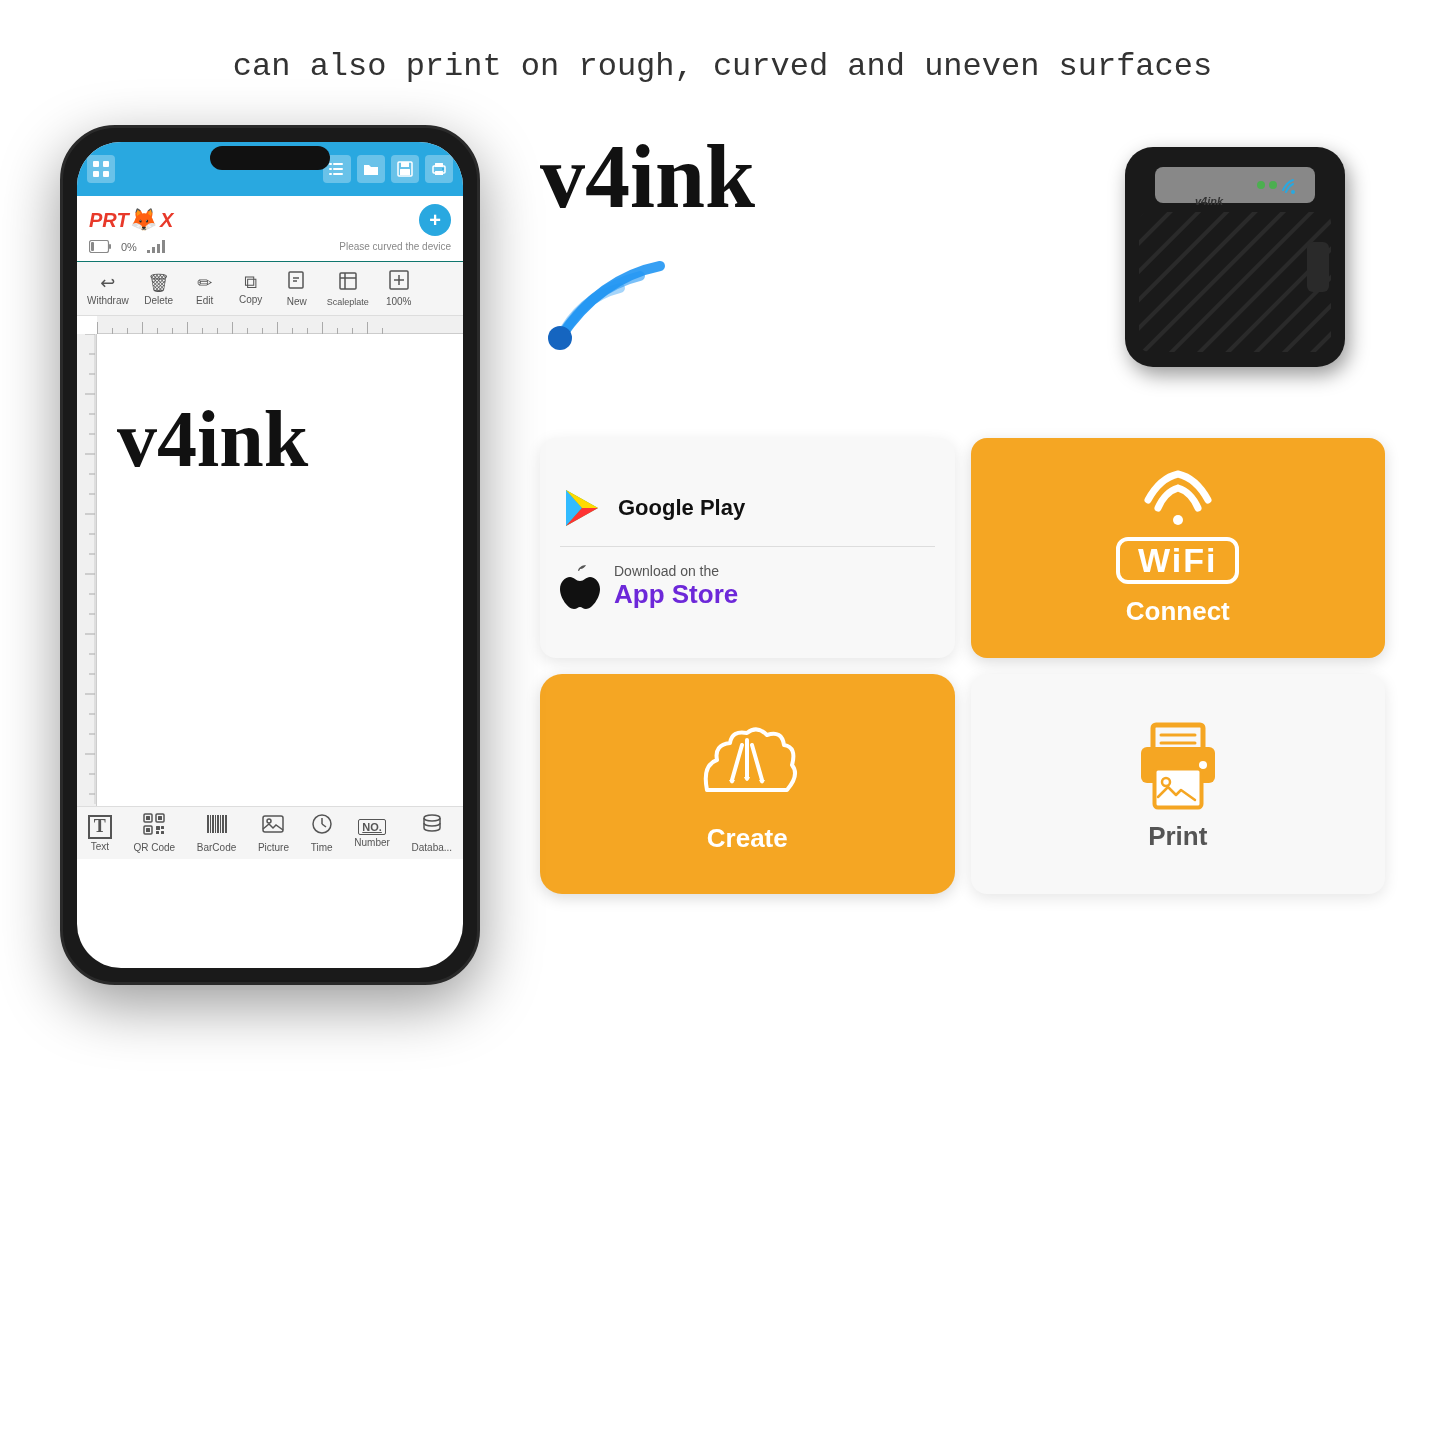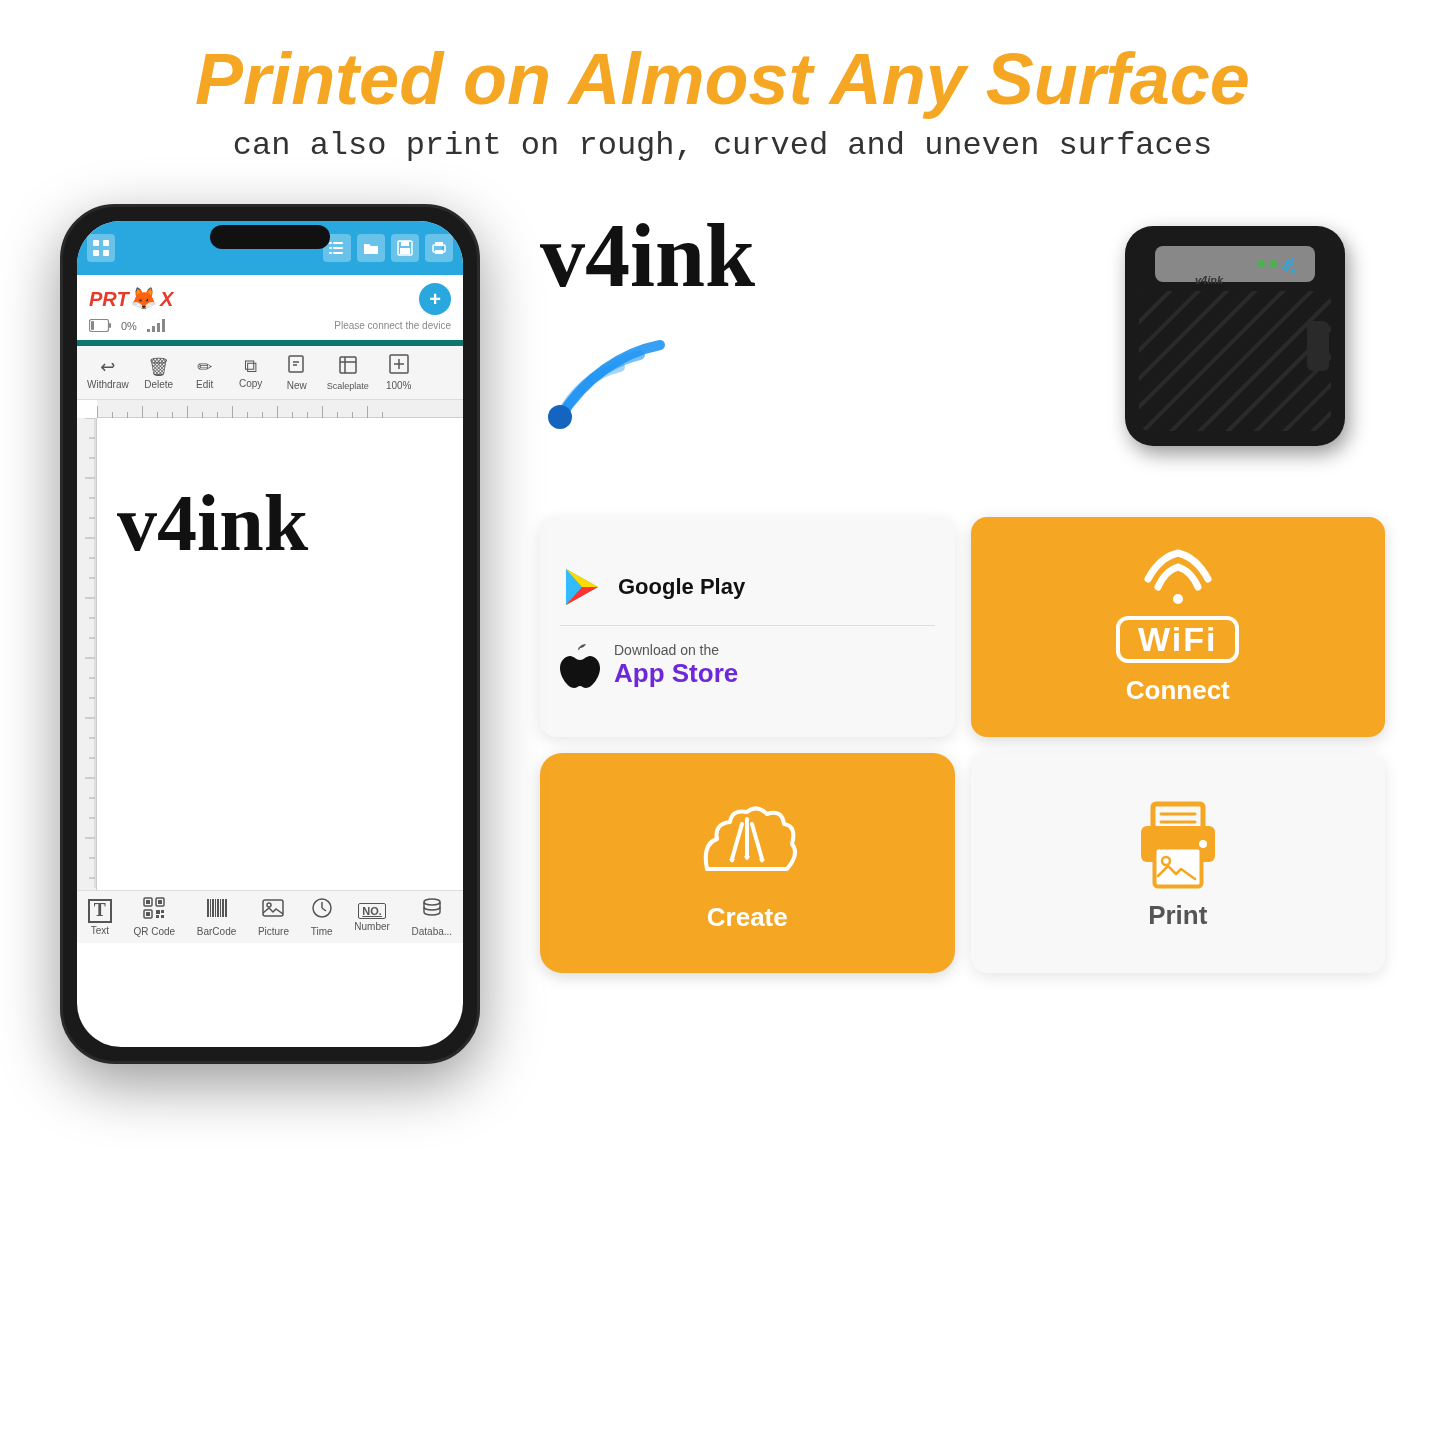--- a/index.html
+++ b/index.html
@@ -98,21 +98,21 @@
       align-items: center;
       justify-content: center;
       color: white;
       font-size: 14px;
     }
 
     
     .app-header {
       background: white;
       padding: 8px 12px;
-      border-bottom: 6px solid #0f766e;
+      border-bottom: 1px solid #0f766e;
     }
     .app-logo-row {
       display: flex;
       align-items: center;
       justify-content: space-between;
     }
     .plus-btn {
       width: 32px;
       height: 32px;
       background: #29a8e0;
@@ -369,21 +369,20 @@
       background: #aaa;
       margin-right: 14px;
     }
     .tick.major { height: 12px; }
     .tick.minor { height: 6px; }
   </style>
 </head>
 <body>
 
 <div class="header">
-  <div class="header-title">Printed on Almost Any Surface</div>
   <div class="header-subtitle">can also print on rough, curved and uneven surfaces</div>
 </div>
 
 <div class="main-content">
 
   <div class="phone-container">
     <div class="phone">
       <div class="phone-notch"></div>
       <div class="phone-screen">
 
@@ -447,21 +446,21 @@
               <rect x="20" y="4" width="2" height="5" rx="1" fill="#888"></rect>
               <rect x="2" y="2" width="3" height="9" rx="1" fill="#888"></rect>
             </svg>
             <span>0%</span>
             <svg width="18" height="13" viewBox="0 0 18 13">
               <rect x="0" y="10" width="3" height="3" fill="#888"></rect>
               <rect x="5" y="7" width="3" height="6" fill="#888"></rect>
               <rect x="10" y="4" width="3" height="9" fill="#888"></rect>
               <rect x="15" y="0" width="3" height="13" fill="#888"></rect>
             </svg>
-            <span style="margin-left:auto;font-size:10px;color:#888;">Please connect the device</span>
+            <span style="margin-left:auto;font-size:10px;color:#888;">Please curved the device</span>
           </div>
         </div>
 
         <div class="app-toolbar">
           <div class="toolbar-item">
             <div class="toolbar-item-icon">↩</div>
             <span>Withdraw</span>
           </div>
           <div class="toolbar-item">
             <div class="toolbar-item-icon">🗑</div>

